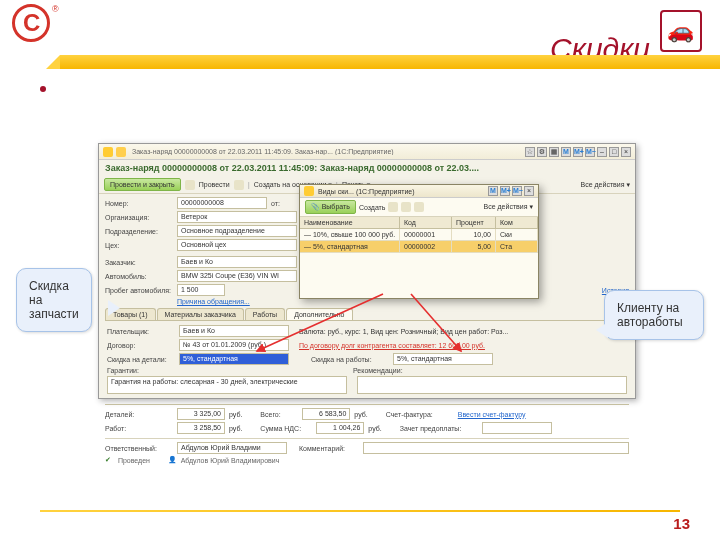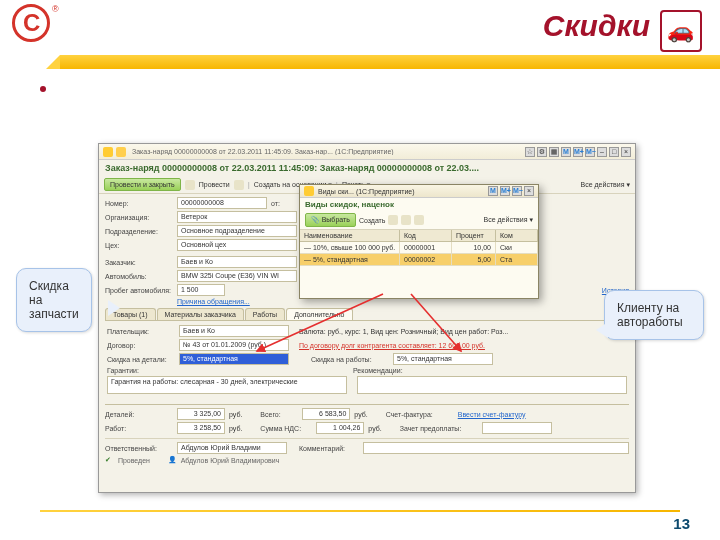--- a/index.html
+++ b/index.html
@@ -3,27 +3,27 @@
 <meta charset="utf-8">
 <style>
 *{box-sizing:border-box;margin:0;padding:0;font-family:Arial,sans-serif}
 body{width:720px;height:540px;background:#fff;position:relative;overflow:hidden}
 .header{height:70px;position:relative}
 .logo{position:absolute;left:12px;top:4px;width:48px;height:48px}
 .logo-circle{width:38px;height:38px;border:3px solid #d4332a;border-radius:50%;position:relative}
 .logo-c{position:absolute;left:8px;top:2px;font-size:24px;font-weight:bold;color:#d4332a}
 .logo-r{position:absolute;left:40px;top:0;font-size:9px;color:#d4332a}
 .car-icon{position:absolute;right:18px;top:10px;width:42px;height:42px;border:2px solid #a4122b;border-radius:4px;display:flex;align-items:center;justify-content:center;font-size:22px}
-.title{position:absolute;right:70px;top:9px;font-size:30px;font-weight:bold;font-style:italic;color:#a4122b}
+.title{position:absolute;right:70px;top:32px;font-size:30px;font-weight:normal;font-style:italic;color:#a4122b}
 .yellow-bar{position:absolute;left:60px;top:55px;right:0;height:14px;background:linear-gradient(#ffd23f,#f7b600)}
 .yellow-bar::before{content:"";position:absolute;left:-14px;top:0;border-right:14px solid #ffd23f;border-top:14px solid transparent}
 .bullet-text{padding:10px 40px 6px 40px;font-size:14px;color:#222}
 .bullet-text b{font-weight:bold}
 .bullet{display:inline-block;width:6px;height:6px;background:#a4122b;border-radius:50%;margin-right:10px;vertical-align:middle}
-.app{position:absolute;left:98px;top:143px;width:538px;height:350px;border:1px solid #999;background:#f4f2e8;font-size:8px;color:#333;box-shadow:2px 2px 6px rgba(0,0,0,.3)}
+.app{position:absolute;left:98px;top:143px;width:538px;height:256px;border:1px solid #999;background:#f4f2e8;font-size:8px;color:#333;box-shadow:2px 2px 6px rgba(0,0,0,.3)}
 .app-titlebar{height:16px;background:linear-gradient(#fbf8ec,#f2edd8);display:flex;align-items:center;padding:0 4px;border-bottom:1px solid #ccc}
 .tb-icons{display:flex;gap:3px}
 .tb-ico{width:10px;height:10px;background:#fc3;border-radius:2px}
 .tb-title{margin-left:6px;font-size:7px;color:#666;flex:1;overflow:hidden;white-space:nowrap}
 .wc{width:10px;height:10px;margin-left:2px;background:#ddd;border:1px solid #999;font-size:7px;text-align:center;line-height:8px}
 .doc-title{padding:3px 6px;font-size:9px;font-weight:bold;color:#3a6a2e;white-space:nowrap;overflow:hidden}
 .toolbar{display:flex;align-items:center;gap:4px;padding:2px 5px;border-bottom:1px solid #d8d3bc}
 .btn{padding:2px 5px;border:1px solid #c5bf9f;background:linear-gradient(#fefdf5,#f0ead0);border-radius:2px;font-size:7px;cursor:pointer}
 .btn-green{background:linear-gradient(#c8e89f,#9ad159);border-color:#7fb548}
 .tb-link{color:#333;font-size:7px;cursor:pointer}
@@ -47,21 +47,21 @@
 .gh{padding:2px 4px;border-right:1px solid #c5bf9f;font-size:7px}
 .grid-row{display:flex;border-bottom:1px solid #e4ddc2}
 .grid-row.sel{background:#f7cf6a}
 .gc{padding:2px 4px;border-right:1px solid #e4ddc2;font-size:7px;overflow:hidden;white-space:nowrap}
 .callout{position:absolute;background:#e9f0fb;border:1px solid #a7c3e8;border-radius:10px;padding:10px 12px;font-size:12px;color:#333;box-shadow:1px 1px 3px rgba(0,0,0,.15)}
 .callout.left{left:16px;top:268px;width:76px}
 .callout.right{right:16px;top:290px;width:100px}
 .callout-tail-l{position:absolute;left:108px;top:300px;width:0;height:0;border-left:12px solid #e9f0fb;border-top:8px solid transparent;border-bottom:8px solid transparent}
 .callout-tail-r{position:absolute;right:112px;top:322px;width:0;height:0;border-right:12px solid #e9f0fb;border-top:8px solid transparent;border-bottom:8px solid transparent}
 .arrows{position:absolute;pointer-events:none}
-.pagenum{position:absolute;right:30px;bottom:8px;color:#0c4a6e;font-size:15px;font-weight:bold}
+.pagenum{position:absolute;right:30px;bottom:8px;color:#b91c1c;font-size:15px;font-weight:bold}
 .footer-line{position:absolute;left:40px;bottom:28px;right:40px;height:2px;background:linear-gradient(to right,#ffd23f,#f7b600)}
 .red{color:#d4332a}
 </style>
 </head>
 <body>
 
 <div class="header">
   <div class="logo">
     <div class="logo-circle">
         <span class="logo-c">С</span>
@@ -220,21 +220,20 @@
 
   <div class="popup">
     <div class="popup-tb">
       <span class="tb-ico" style="background:#fc3"></span>
       <span style="margin-left:4px;flex:1">Виды ски... (1С:Предприятие)</span>
       <span class="wc" style="color:#2a7fd4;font-weight:bold">M</span>
       <span class="wc" style="color:#2a7fd4;font-weight:bold">M+</span>
       <span class="wc" style="color:#2a7fd4;font-weight:bold">M−</span>
       <span class="wc">×</span>
     </div>
-    <div class="popup-title">Виды скидок, наценок</div>
     <div class="popup-toolbar">
       <span class="btn btn-green">📎 <span>Выбрать</span></span>
       <span class="tb-link">Создать</span>
       <span class="tb-ico" style="background:#e8e3c8"></span>
       <span class="tb-ico" style="background:#e8e3c8"></span>
       <span class="tb-ico" style="background:#e8e3c8"></span>
       <span style="flex:1"></span>
       <span class="tb-link">Все действия ▾</span>
     </div>
     <div class="grid-hdr">

